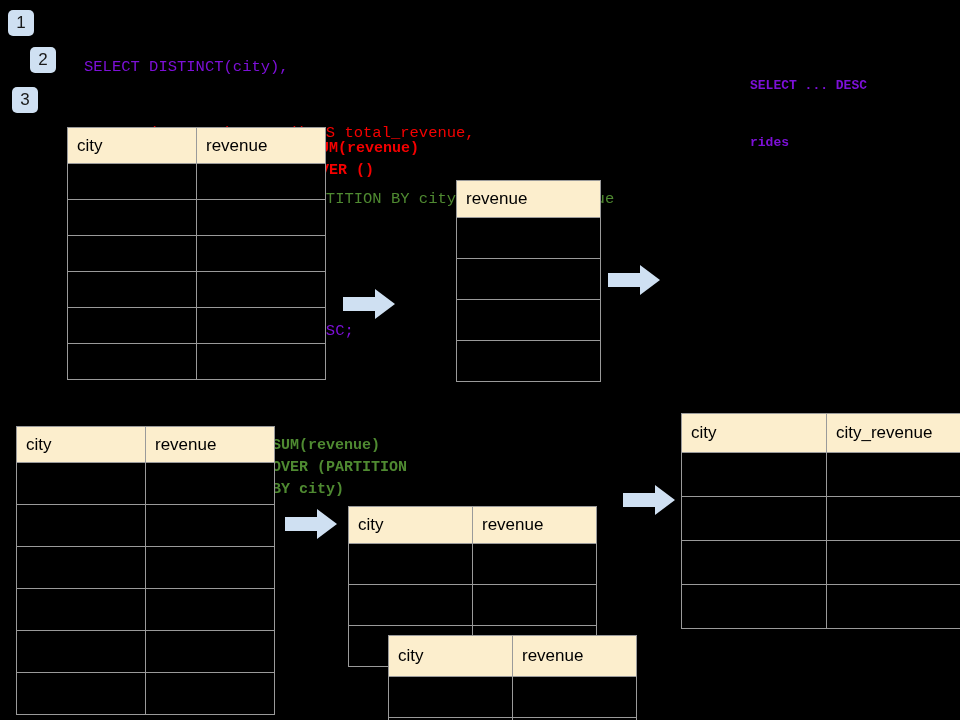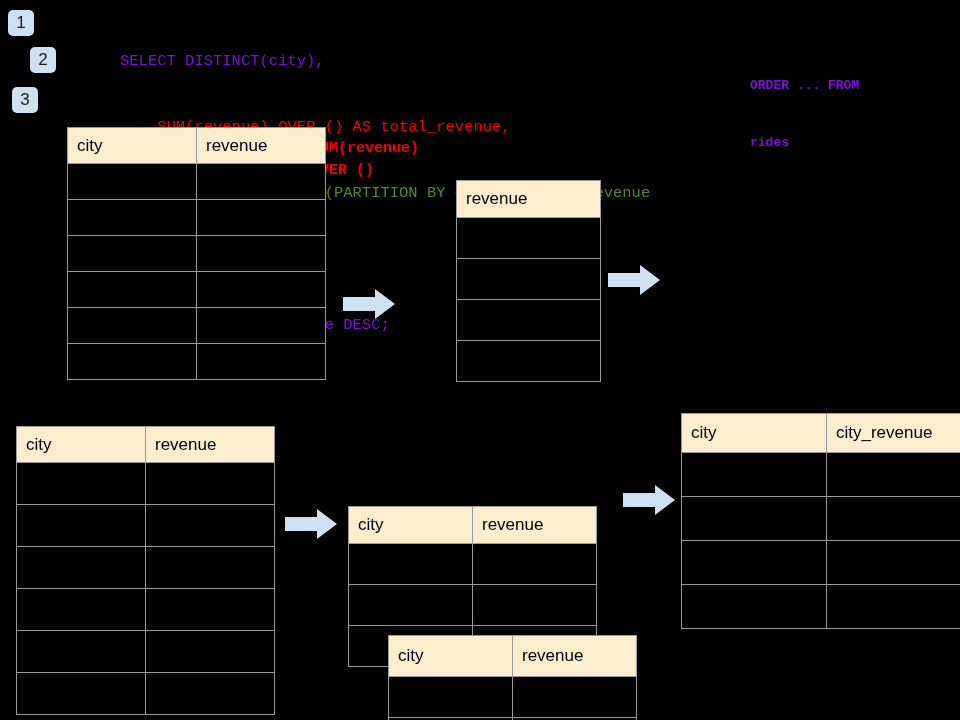--- a/index.html
+++ b/index.html
@@ -97,36 +97,39 @@
 </style>
 </head>
 <body>
 
 <div id="canvas">
 
   <div class="step-badge" style="left:8px;  top:10px;">1</div>
   <div class="step-badge" style="left:30px; top:47px;">2</div>
   <div class="step-badge" style="left:12px; top:87px;">3</div>
 
-  <div class="sql-block" style="left:84px; top:6px;margin-left:36px;">
+  <div class="sql-block" style="left:84px; top:12px;">
     <div class="sql-line c-purple">SELECT DISTINCT(city),</div>
     <div class="sql-line c-red">    SUM(revenue) OVER () AS total_revenue,</div>
     <div class="sql-line c-green">    SUM(revenue) OVER (PARTITION BY city) as city_revenue</div>
     <div class="sql-line c-purple">  FROM rides</div>
     <div class="sql-line c-purple">  ORDER by city_revenue DESC;</div>
   </div>
 
   <div class="side-note" style="left:750px; top:38px;">
-    <div>ORDER ... FROM</div>
+    <div>SELECT ... DESC</div>
     <div>rides</div>
   </div>
 
   <div class="annot annot-red" style="left:311px; top:138px;">SUM(revenue)
 OVER ()</div>
 
+  <div class="annot annot-green" style="left:272px; top:435px;">SUM(revenue)
+OVER (PARTITION
+BY city)</div>
 
   <table class="tbl" style="left:67px; top:127px; width:238px;">
     <tbody>
         <tr>
       <td class="hdr" style="width:119px; height:35px;">city</td>
       <td class="hdr" style="width:119px; height:35px;">revenue</td>
     </tr>
     <tr>
       <td style="height:35px;"></td>
       <td style="height:35px;"></td>

